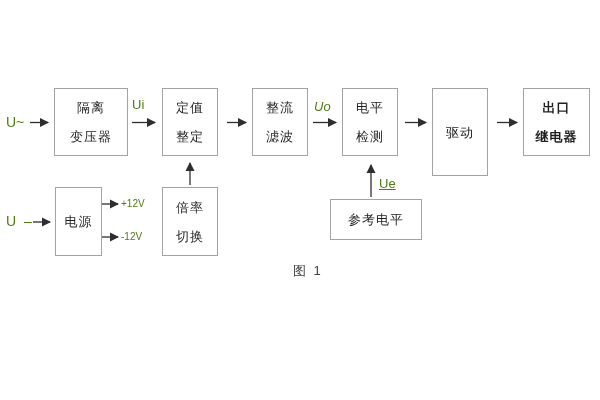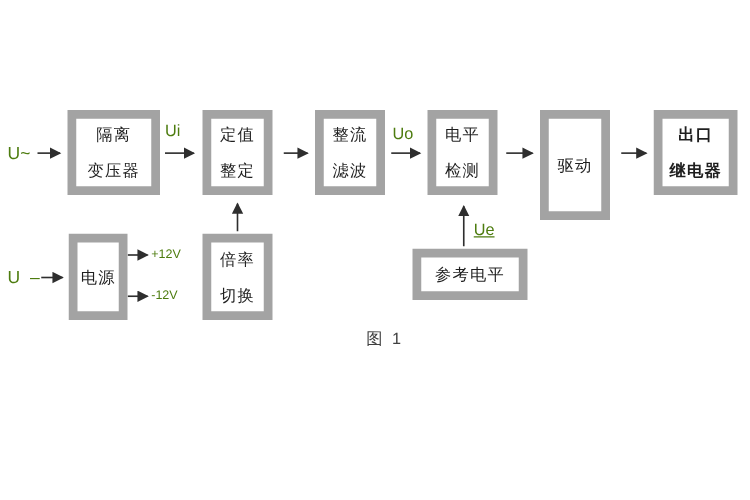--- a/index.html
+++ b/index.html
@@ -3,40 +3,40 @@
 <meta charset="utf-8">
 <style>
   html,body{margin:0;padding:0;background:#fff;}
   .canvas{
     position:relative;width:600px;height:400px;background:#ffffff;
     font-family:"Liberation Sans","DejaVu Sans",sans-serif;
     color:#1f1f1f;overflow:hidden;
   }
   .wires{position:absolute;left:0;top:0;width:600px;height:400px;}
   .box{
-    position:absolute;box-sizing:border-box;border:7px solid #a3a3a3;
+    position:absolute;box-sizing:border-box;border:1px solid #a3a3a3;
     background:#ffffff;display:flex;flex-direction:column;align-items:center;
     justify-content:center;gap:16px;font-size:13px;line-height:13px;
     letter-spacing:1px;
   }
   .box span{white-space:nowrap;}
   .b1{left:54px;top:88px;width:74px;height:68px;}
   .b2{left:162px;top:88px;width:56px;height:68px;}
   .b3{left:252px;top:88px;width:56px;height:68px;}
   .b4{left:342px;top:88px;width:56px;height:68px;text-align:right;}
   .b5{left:432px;top:88px;width:56px;height:88px;}
   .b6{left:523px;top:88px;width:67px;height:68px;font-weight:bold;}
   .b7{left:55px;top:187px;width:47px;height:69px;}
   .b8{left:162px;top:187px;width:56px;height:69px;}
   .b9{left:330px;top:199px;width:92px;height:41px;gap:0;}
   .lbl{position:absolute;font-size:13px;line-height:15px;white-space:nowrap;color:#4d7c0f;}
   .l-ac{left:6px;top:115px;font-size:14px;}
   .l-dc{left:6px;top:214px;font-size:14px;letter-spacing:2px;}
   .l-ui{left:132px;top:97px;}
-  .l-uo{left:314px;top:99px;}
+  .l-uo{left:314px;top:99px;font-style:italic;}
   .l-ue{left:379px;top:176px;text-decoration:underline;}
   .l-pos{left:121px;top:196px;font-size:10px;}
   .l-neg{left:121px;top:229px;font-size:10px;}
   .caption{position:absolute;left:293px;top:262px;font-size:13px;letter-spacing:2px;color:#404040;}
 </style>
 </head>
 <body>
 
 <div class="canvas">
 

